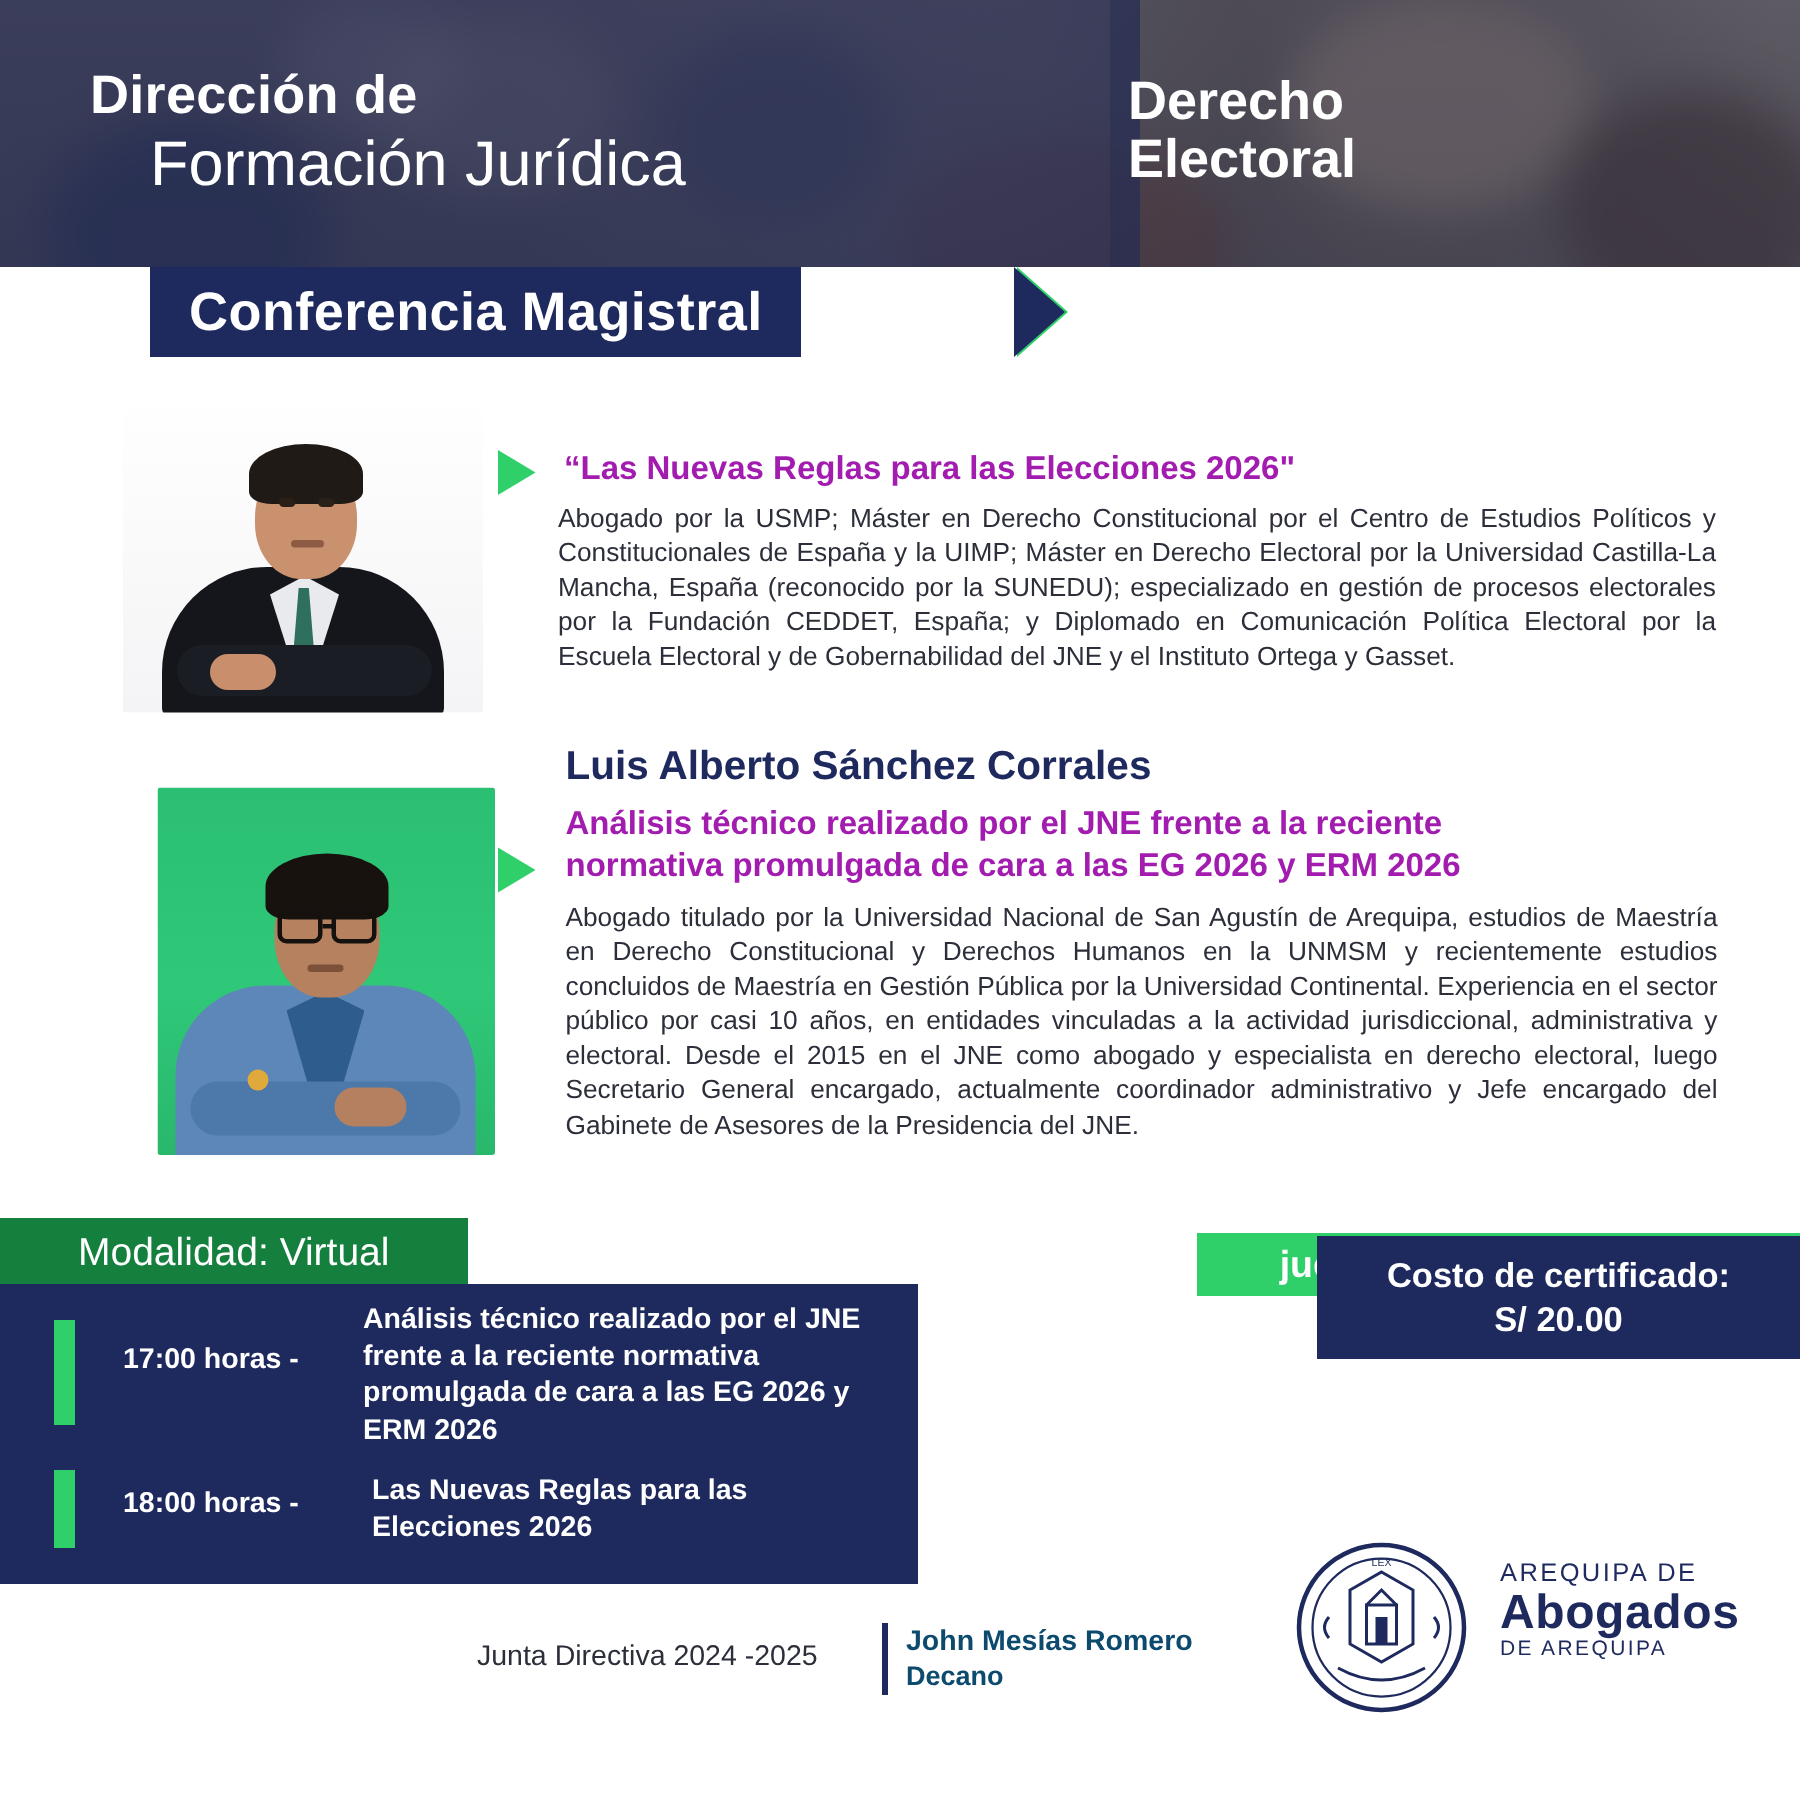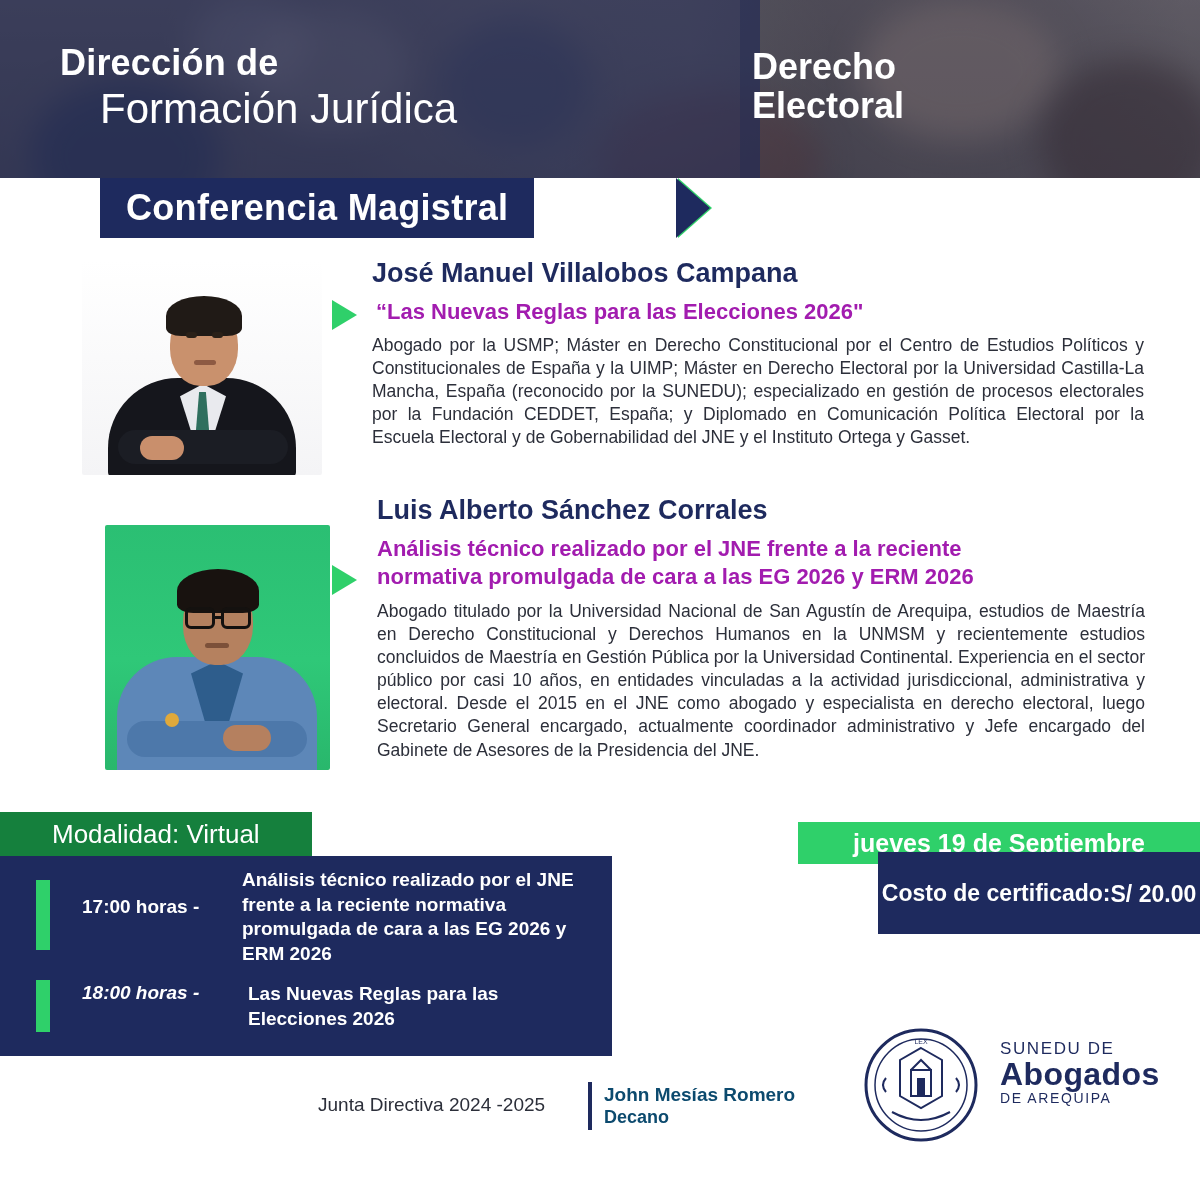--- a/index.html
+++ b/index.html
@@ -163,36 +163,36 @@
   }
   .sched-row { position: absolute; color: #ffffff; }
   .sched-time {
     font-size: 19px; font-weight: 700; white-space: nowrap;
   }
   .sched-desc {
     font-size: 19px; font-weight: 700; line-height: 1.3;
   }
   .r1-time { left: 82px; top: 40px; }
   .r1-desc { left: 242px; top: 12px; width: 360px; }
-  .r2-time { left: 82px; top: 126px; font-style: italic; }
+  .r2-time { left: 82px; top: 136px; }
   .r2-desc { left: 248px; top: 126px; width: 350px; }
 
   
   .date-band {
     position: absolute; left: 798px; top: 822px;
     width: 402px; height: 42px;
     background: #2fd06a;
     display: flex; align-items: center; justify-content: center;
   }
   .date-band .txt { color: #ffffff; font-size: 25px; font-weight: 700; }
   .cost-band {
-    position: absolute; left: 878px; top: 852px;
+    position: absolute; left: 878px; top: 824px;
     width: 322px; height: 82px;
     background: #1e2a5e;
-    display: flex; flex-direction: row; align-items: center; justify-content: center;
+    display: flex; flex-direction: column; align-items: center; justify-content: center;
   }
   .cost-band .l1 { color: #ffffff; font-size: 23px; font-weight: 700; }
   .cost-band .l2 { color: #ffffff; font-size: 23px; font-weight: 700; margin-top: 2px; }
 
   
   .footer-junta {
     position: absolute; left: 318px; top: 1094px;
     color: #2c2f3a; font-size: 19px;
   }
   .footer-divider {
@@ -268,21 +268,20 @@
       <div class="pf-body" style="left:36px; top:170px; width:170px; height:34px; background:#1b1d24; border-radius:18px;"></div>
       <div class="pf-body" style="left:58px; top:176px; width:44px; height:24px; background:#c98f6c; border-radius:12px;"></div>
 
       <div class="pf-head" style="left:88px; top:44px; width:68px; height:82px; background:#c9916d;"></div>
       <div class="pf-hair" style="left:84px; top:36px; width:76px; height:40px; background:#201a16;"></div>
       <div class="pf-body" style="left:104px; top:72px; width:11px; height:6px; background:#2a2018; border-radius:3px;"></div>
       <div class="pf-body" style="left:130px; top:72px; width:11px; height:6px; background:#2a2018; border-radius:3px;"></div>
       <div class="pf-body" style="left:112px; top:100px; width:22px; height:5px; background:#8d5a43; border-radius:3px;"></div>
     </div>
     <div class="tri s1-tri"></div>
-    <div class="sp-name s1-name">José Manuel Villalobos Campana</div>
     <div class="sp-topic s1-topic">“Las Nuevas Reglas para las Elecciones 2026"</div>
     <div class="sp-bio s1-bio">Abogado por la USMP; Máster en Derecho Constitucional por el Centro de Estudios Políticos y Constitucionales de España y la UIMP; Máster en Derecho Electoral por la Universidad Castilla-La Mancha, España (reconocido por la SUNEDU); especializado en gestión de procesos electorales por la Fundación CEDDET, España; y Diplomado en Comunicación Política Electoral por la Escuela Electoral y de Gobernabilidad del JNE y el Instituto Ortega y Gasset.</div>
   </div>
 
   <div class="speaker sp2">
     <div class="photo">
       <div class="pf-bg" style="background:linear-gradient(180deg,#2bbf73 0%, #2fc878 55%, #29b76c 100%);"></div>
 
       <div class="pf-body" style="left:12px; top:132px; width:200px; height:118px; background:#5d87b8; border-radius:60px 60px 4px 4px;"></div>
       <div class="pf-shirt" style="left:86px; top:136px; width:52px; height:70px; background:#2e5d8c; clip-path:polygon(50% 0,100% 18%,68% 100%,32% 100%,0 18%);"></div>
@@ -341,18 +340,18 @@
       <rect x="49" y="44" width="20" height="26" fill="none" stroke="#1e2a5e" stroke-width="2"></rect>
       <rect x="55" y="52" width="8" height="18" fill="#1e2a5e"></rect>
       <path d="M49 44 L59 34 L69 44" fill="none" stroke="#1e2a5e" stroke-width="2"></path>
       <path d="M30 86 Q59 102 88 86" fill="none" stroke="#1e2a5e" stroke-width="2"></path>
       <path d="M24 52 Q18 59 24 66" fill="none" stroke="#1e2a5e" stroke-width="2"></path>
       <path d="M94 52 Q100 59 94 66" fill="none" stroke="#1e2a5e" stroke-width="2"></path>
       <text x="59" y="18" font-size="7" fill="#1e2a5e" text-anchor="middle" font-family="Liberation Sans, sans-serif">LEX</text>
     </svg>
   </div>
   <div class="logo-text">
-    <div class="t1">SUNEDU DE</div>
+    <div class="t1">AREQUIPA DE</div>
     <div class="t2">Abogados</div>
     <div class="t3">DE AREQUIPA</div>
   </div>
 
 </div>
 
 </body></html>

